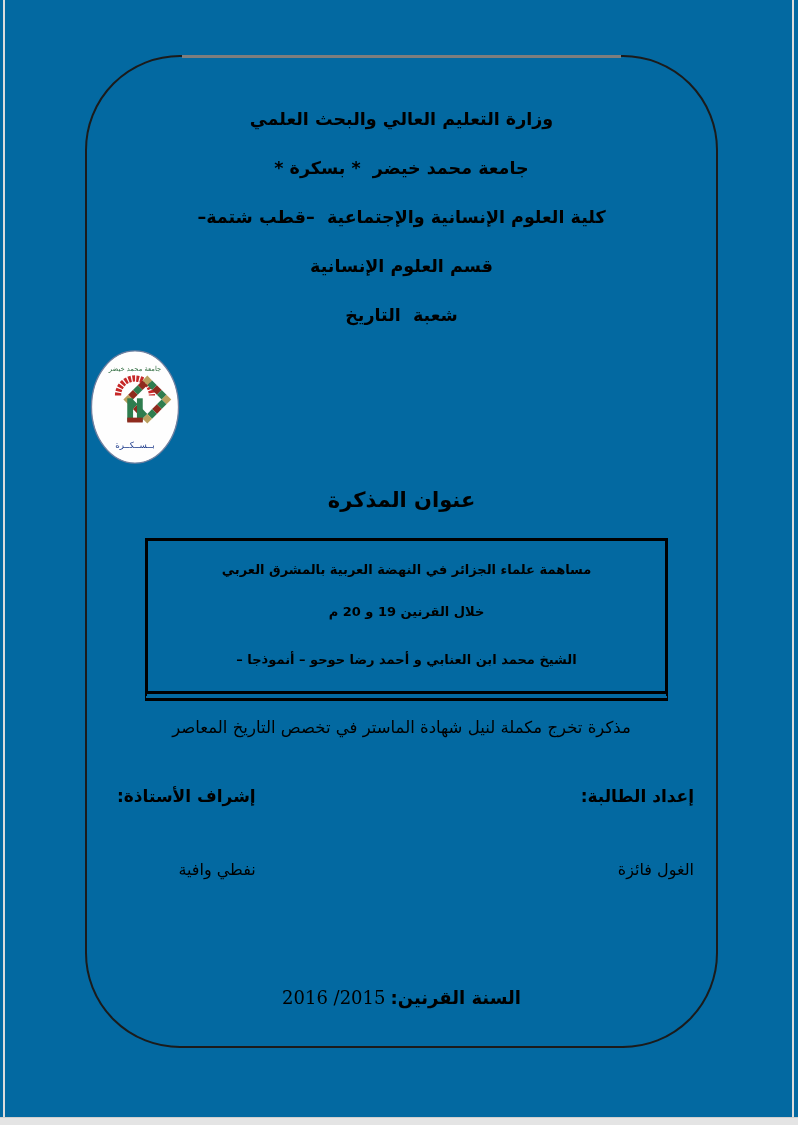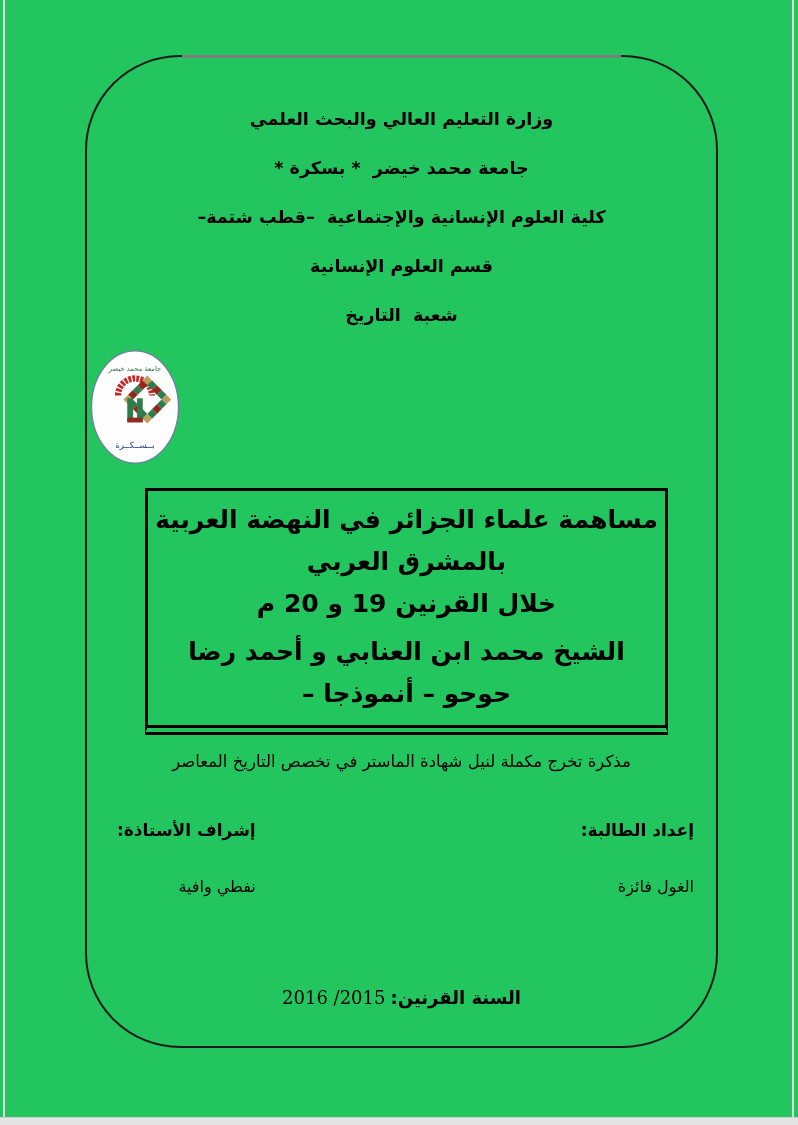--- a/index.html
+++ b/index.html
@@ -1,17 +1,17 @@
 <!DOCTYPE html>
 <html lang="ar"><head>
 <meta charset="utf-8">
 <style>
   html,body { margin:0; padding:0; background:#fff; }
   .page {
-    position:relative; width:798px; height:1125px; background:#22c55e;
+    position:relative; width:798px; height:1125px; background:#0369a1;
     font-family:"DejaVu Sans", sans-serif; color:#000; overflow:hidden;
   }
   
   .edge-left  { position:absolute; left:3px;  top:0; bottom:7px; width:2px; background:#dcdcdc; }
   .edge-right { position:absolute; right:4px; top:0; bottom:7px; width:2px; background:#dcdcdc; }
   .edge-bottom{ position:absolute; left:0; right:0; bottom:0; height:7px; background:#e4e4e4; border-top:1px solid #cfcfcf; }
 
   
   .frame {
     position:absolute; left:85px; top:55px; width:633px; height:993px;
@@ -29,32 +29,32 @@
   .logo-wrap { margin-top:8px; height:118px; text-align:left; }
   .logo-wrap svg { height:118px; width:96px; }
 
   .title-label { margin-top:18px; height:32px; line-height:32px; text-align:center; font-weight:bold; font-size:21px; }
 
   .title-box {
     margin:22px 48px 0 58px; box-sizing:border-box;
     border:3px solid #000; border-bottom:10px double #000;
     padding:8px 6px 10px; text-align:center;
   }
-  .title-line { line-height:42px; font-weight:bold; font-size:25px; white-space:pre-wrap; }
+  .title-line { line-height:42px; font-weight:bold; font-size:13px; white-space:pre-wrap; }
   .title-line.third { margin-top:6px; }
 
   .subtitle { margin-top:12px; height:30px; line-height:30px; text-align:center; font-size:16.5px; }
 
   .credits-row {
     margin-top:38px; display:flex; justify-content:space-between;
     padding-right:22px; padding-left:30px;
   }
   .credit-col { text-align:right; }
   .credit-label { height:30px; line-height:30px; font-weight:bold; font-size:17px; }
-  .credit-name  { margin-top:27px; height:30px; line-height:30px; font-size:16px; }
+  .credit-name  { margin-top:44px; height:30px; line-height:30px; font-size:16px; }
 
   .year-line { position:absolute; left:0; right:0; top:925px; height:32px; line-height:32px; text-align:center; }
   .year-label { font-weight:bold; font-size:18px; }
   .year-value { font-family:"DejaVu Serif", serif; font-size:18px; }
 </style>
 </head>
 <body>
 
 <div class="page">
 
@@ -98,20 +98,21 @@
         </g>
         <g>
           <rect x="40" y="52" width="6" height="24" fill="#2f7d4f"></rect>
           <rect x="50" y="52" width="6" height="24" fill="#2f7d4f"></rect>
           <rect x="40" y="72" width="16" height="5" fill="#8f2b1e"></rect>
         </g>
         <text x="48" y="103" font-size="9" fill="#24408e" text-anchor="middle" font-family="DejaVu Sans, sans-serif">بــســكــرة</text>
       </svg>
     </div>
 
+    <div class="title-label">عنوان المذكرة</div>
 
     <div class="title-box">
       <div class="title-line">مساهمة علماء الجزائر في النهضة العربية بالمشرق العربي</div>
       <div class="title-line">خلال القرنين 19 و 20 م</div>
       <div class="title-line third">الشيخ محمد ابن العنابي و أحمد رضا حوحو – أنموذجا –</div>
     </div>
 
     <div class="subtitle">مذكرة تخرج مكملة لنيل شهادة الماستر في تخصص التاريخ المعاصر</div>
 
     <div class="credits-row">

